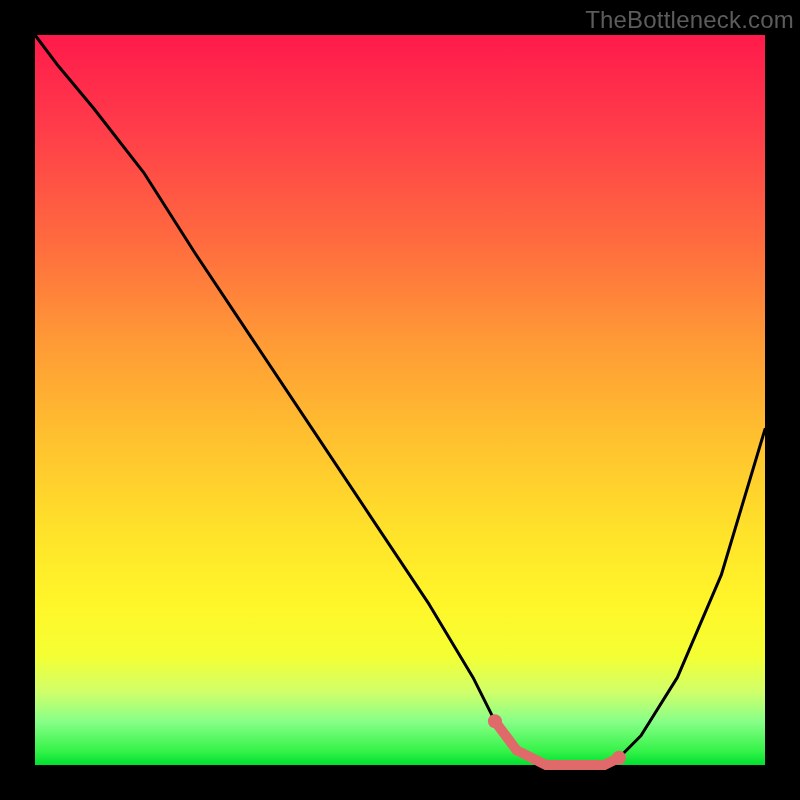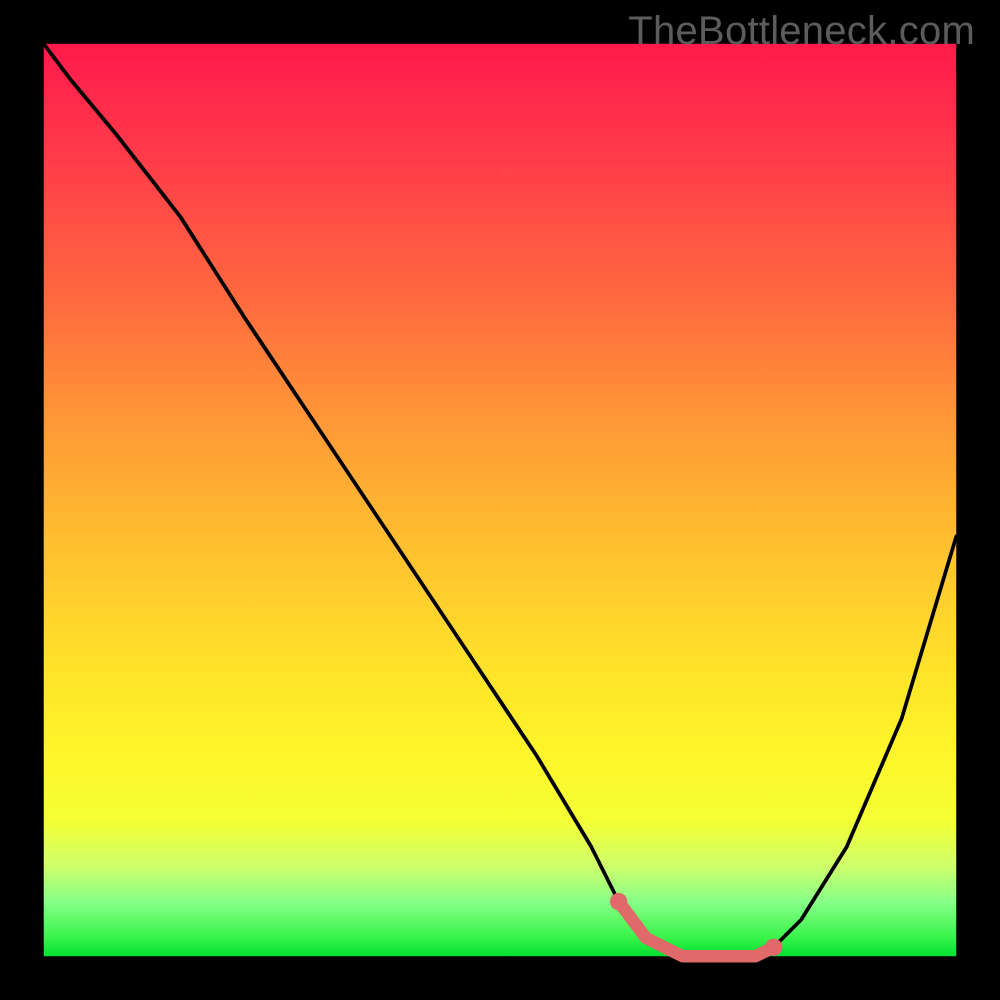--- a/index.html
+++ b/index.html
@@ -36,23 +36,23 @@
       #f4ff33 85%,
       #d0ff6a 90%,
       #88ff88 94%,
       #37f34a 98%,
       #00e030 100%
     );
   }
   .watermark {
     position: absolute;
     top: 6px;
-    right: 20px;
+    right: 6px;
     color: #5c5c5c;
-    font-size: 32px;
+    font-size: 24px;
     font-weight: 400;
     letter-spacing: 0.2px;
     margin-left: 13px;
   }
   svg.overlay {
     position: absolute;
     left: 35px;
     top: 35px;
     width: 730px;
     height: 730px;

